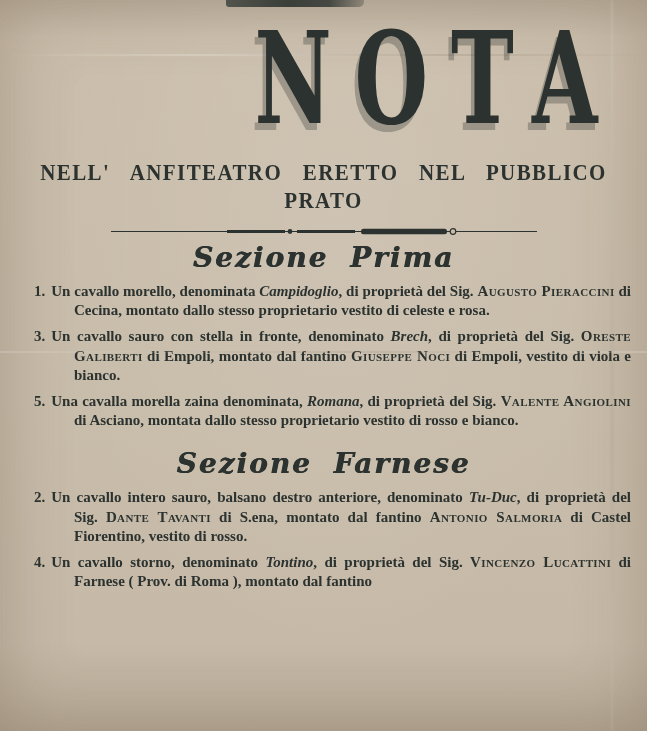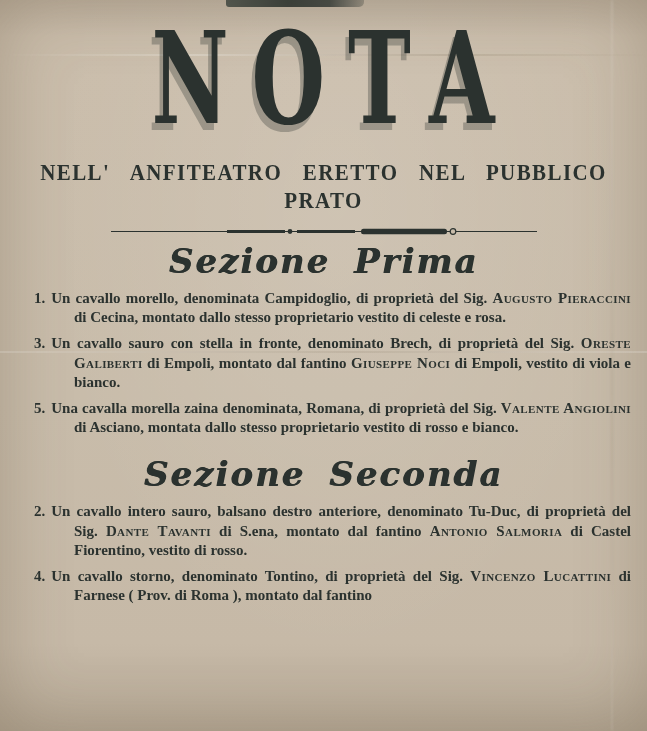--- a/index.html
+++ b/index.html
@@ -23,21 +23,21 @@
   .crease-v{position:absolute;top:0;right:34px;width:2px;height:100%;
     background:linear-gradient(180deg,rgba(255,255,255,0.14),rgba(120,104,82,0.12) 60%,rgba(255,255,255,0.10));
     filter:blur(0.8px);}
   .fragment{
     position:absolute;top:0;left:226px;width:138px;height:7px;
     background:linear-gradient(90deg,#474c44,#2e342f 45%,#3a3f3a 75%,rgba(62,66,60,0.35));
     border-radius:0 0 5px 3px;
     filter:blur(0.6px);opacity:.9;
   }
   .center{text-align:center;}
-  .title-box{height:124px;margin-top:24px;}
+  .title-box{height:124px;margin-top:24px;text-align:right;}
   .title-inner{
     display:inline-block;
     font-family:"DejaVu Serif", serif;
     font-weight:bold;
     font-size:96px;line-height:0.95;
     letter-spacing:26px;padding-left:26px;
     transform:scale(0.88,1.32);transform-origin:50% 18%;
     text-shadow:-4px 5px 0 rgba(43,50,47,0.30);
   }
   .subtitle-box{height:62px;margin-top:2px;}
@@ -54,33 +54,33 @@
     display:inline-block;font-weight:bold;
     transform:scaleY(1.12);transform-origin:50% 30%;
   }
   .ev1 .inner{font-size:24px;letter-spacing:0.3px;}
   .ev2 .inner{font-size:24px;letter-spacing:1.2px;word-spacing:9px;margin-top:6px;}
   .ev3 .inner{font-size:21px;letter-spacing:1.4px;word-spacing:14px;margin-top:7px;}
   .divider-wrap{margin-top:12px;height:12px;}
   .section-heading{
     font-family:"DejaVu Serif", serif;
     font-weight:bold;font-style:italic;
-    font-size:34px;letter-spacing:2px;word-spacing:10px;
+    font-size:28px;letter-spacing:2px;word-spacing:10px;
     margin-top:6px;margin-bottom:8px;
     text-shadow:0.6px 0 0 currentColor;
   }
   .entries{padding:0 16px;}
   .entry{
     font-weight:bold;font-size:15px;line-height:1.28;
     text-align:justify;
     padding-left:58px;text-indent:-40px;
     margin-bottom:7px;
   }
   .entry-number{padding-right:6px;}
-  .seg-i{}
+  .seg-i{font-style:italic;}
   .seg-sc{font-variant:small-caps;letter-spacing:0.4px;}
 </style>
 </head>
 <body>
 
 <div class="poster">
   <div class="fragment"></div>
   <div class="crease-h1"></div>
   <div class="crease-h2"></div>
   <div class="crease-v"></div>
@@ -111,21 +111,21 @@
     <div class="entries">
   <p class="entry" style="margin:0 0 7px 0;"><span class="entry-number">1.</span><span><span class="seg-p">Un cavallo morello, denominata </span><span class="seg-i">Campidoglio</span><span class="seg-p">, di proprietà del Sig. </span><span class="seg-sc">Augusto Pieraccini</span><span class="seg-p"> di Cecina, montato dallo stesso proprietario vestito di celeste e rosa.</span></span></p>
 
   <p class="entry" style="margin:0 0 7px 0;"><span class="entry-number">3.</span><span><span class="seg-p">Un cavallo sauro con stella in fronte, denominato </span><span class="seg-i">Brech</span><span class="seg-p">, di proprietà del Sig. </span><span class="seg-sc">Oreste Galiberti</span><span class="seg-p"> di Empoli, montato dal fantino </span><span class="seg-sc">Giuseppe Noci</span><span class="seg-p"> di Empoli, vestito di viola e bianco.</span></span></p>
 
   <p class="entry" style="margin:0 0 17px 0;"><span class="entry-number">5.</span><span><span class="seg-p">Una cavalla morella zaina denominata, </span><span class="seg-i">Romana</span><span class="seg-p">, di proprietà del Sig. </span><span class="seg-sc">Valente Angiolini</span><span class="seg-p"> di Asciano, montata dallo stesso proprietario vestito di rosso e bianco.</span></span></p>
 </div>
   </section>
 
   <section>
-    <h2 class="center section-heading" style="margin:6px 0 8px 0;">Sezione Seconda</h2>
+    <h2 class="center section-heading" style="margin:6px 0 8px 0;">Sezione Farnese</h2>
     <div class="entries">
   <p class="entry" style="margin:0 0 7px 0;"><span class="entry-number">2.</span><span><span class="seg-p">Un cavallo intero sauro, balsano destro anteriore, denominato </span><span class="seg-i">Tu-Duc</span><span class="seg-p">, di proprietà del Sig. </span><span class="seg-sc">Dante Tavanti</span><span class="seg-p"> di S.ena, montato dal fantino </span><span class="seg-sc">Antonio Salmoria</span><span class="seg-p"> di Castel Fiorentino, vestito di rosso.</span></span></p>
 
   <p class="entry" style="margin:0 0 7px 0;"><span class="entry-number">4.</span><span><span class="seg-p">Un cavallo storno, denominato </span><span class="seg-i">Tontino</span><span class="seg-p">, di proprietà del Sig. </span><span class="seg-sc">Vincenzo Lucattini</span><span class="seg-p"> di Farnese ( Prov. di Roma ), montato dal fantino </span></span></p>
 
 </div>
   </section>
 </div>
 
 </div>

